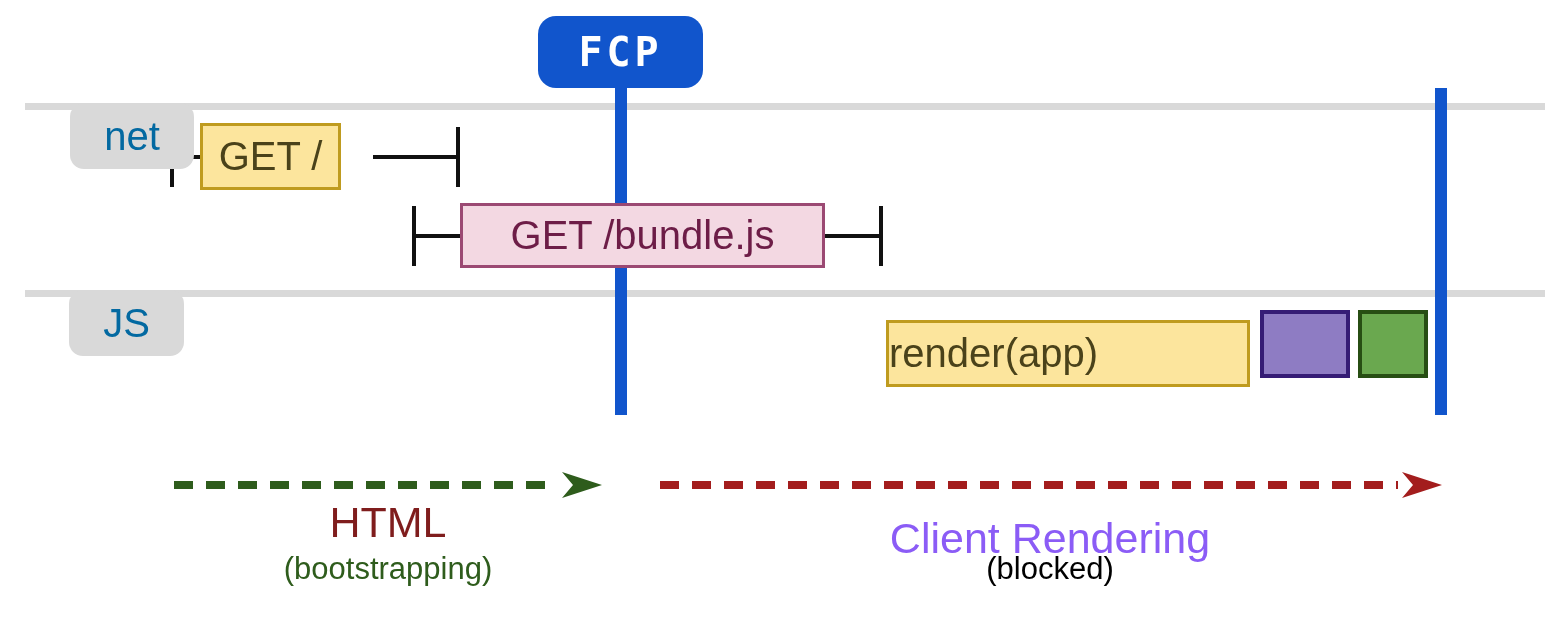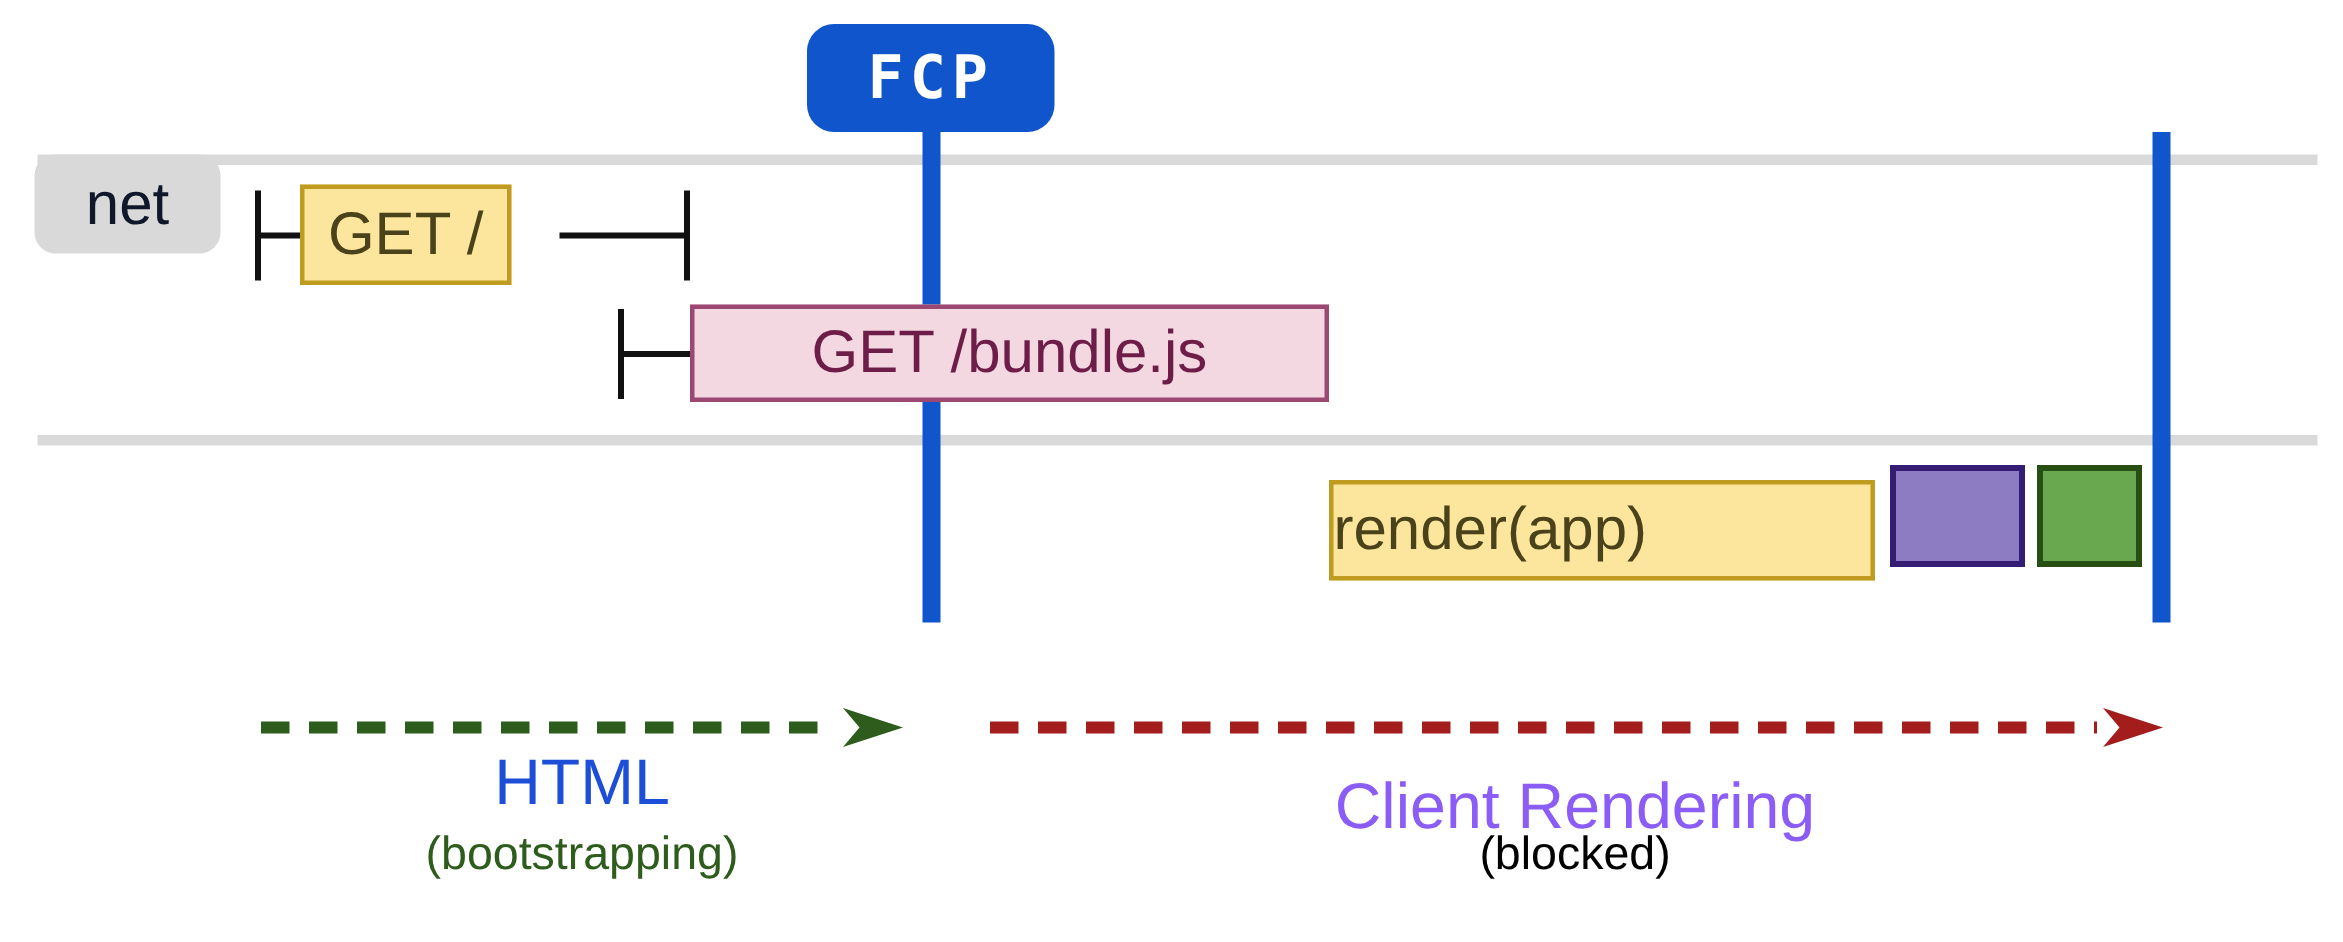--- a/index.html
+++ b/index.html
@@ -5,22 +5,22 @@
   html,body{margin:0;padding:0;background:#ffffff;}
   body{font-family:"Liberation Sans", sans-serif;}
   .stage{position:relative;width:1562px;height:628px;background:#fff;overflow:hidden;}
 
   
   .lane-line{position:absolute;left:25px;width:1520px;height:7px;background:#d9d9d9;z-index:1;}
   .net-line{top:103px;}
   .js-line{top:290px;}
 
   
-  .lane-tab{position:absolute;background:#d9d9d9;border-radius:14px;color:#0f172a;
-    font-size:40px;display:flex;align-items:center;justify-content:center;z-index:3;}
+  .lane-tab{position:absolute;background:#d9d9d9;border-radius:14px;color:#0369a1;
+    font-size:40px;display:flex;align-items:center;justify-content:center;z-index:3;margin-left:47px;}
   .net-tab{left:23px;top:103px;width:124px;height:66px;}
   .js-tab{left:22px;top:290px;width:115px;height:66px;}
 
   
   .marker-badge{position:absolute;top:16px;height:72px;background:#1155cc;border-radius:18px;
     color:#ffffff;font-family:"DejaVu Sans Mono", monospace;font-weight:bold;font-size:40px;
     letter-spacing:4px;display:flex;align-items:center;justify-content:center;z-index:5;}
   .fcp-badge{left:538px;width:165px;}
   .tti-badge{left:1355px;width:166px;}
   .marker-stem{position:absolute;top:88px;width:12px;height:327px;background:#1155cc;z-index:2;}
@@ -32,48 +32,51 @@
   .hline{position:absolute;height:4px;background:#111;z-index:2;}
 
   
   .box{position:absolute;display:flex;align-items:center;justify-content:center;
     font-size:40px;z-index:4;box-sizing:border-box;}
   .box-yellow{background:#fce59d;border:3px solid #bf9b1f;color:#4a421a;}
   .box-pink{background:#f3d8e2;border:3px solid #9b4973;color:#6d1d47;}
   .box-purple{background:#8e7cc3;border:4px solid #351c75;}
   .box-green{background:#6aa84f;border:4px solid #274e13;}
   .get-root{left:200px;top:123px;width:141px;height:67px;}
-  .get-bundle{left:460px;top:203px;width:426px;height:65px;}
+  .get-bundle{left:460px;top:203px;width:365px;height:65px;}
   .render-app{left:886px;top:310px;width:364px;height:67px;justify-content:flex-start;margin-top:10px;}
   .task-purple{left:1260px;top:310px;width:90px;height:68px;}
   .task-green{left:1358px;top:310px;width:70px;height:68px;}
 
   
   .arrow-svg{position:absolute;z-index:2;}
   .html-arrow{left:170px;top:471px;}
   .cr-arrow{left:660px;top:471px;}
 
   
   .phase-title{position:absolute;text-align:center;font-size:43px;z-index:2;}
   .phase-sub{position:absolute;text-align:center;font-size:31px;z-index:2;}
-  .html-title{left:170px;width:436px;top:498px;color:#1d4ed8;}
+  .html-title{left:170px;width:436px;top:498px;color:#7f1d1d;}
   .html-sub{left:170px;width:436px;top:551px;color:#2e5c1c;}
   .cr-title{left:660px;width:780px;top:514px;color:#8b5cf6;}
   .cr-sub{left:660px;width:780px;top:551px;color:#000000;}
 </style>
 </head>
 <body>
 
 <div class="stage">
 
   <div class="lane-line net-line"></div>
   <div class="lane-line js-line"></div>
 
   <div class="lane-tab net-tab">
     <span>net</span>
+  </div>
+  <div class="lane-tab js-tab">
+    <span>JS</span>
   </div>
 
   <div class="marker-stem fcp-stem"></div>
   <div class="marker-stem tti-stem"></div>
   <div class="marker-badge fcp-badge">FCP</div>
 
   <div class="tick" style="left:170px;top:127px;"></div>
   <div class="hline" style="left:174px;top:155px;width:26px;"></div>
   <div class="hline" style="left:373px;top:155px;width:85px;"></div>
   <div class="tick" style="left:456px;top:127px;"></div>

